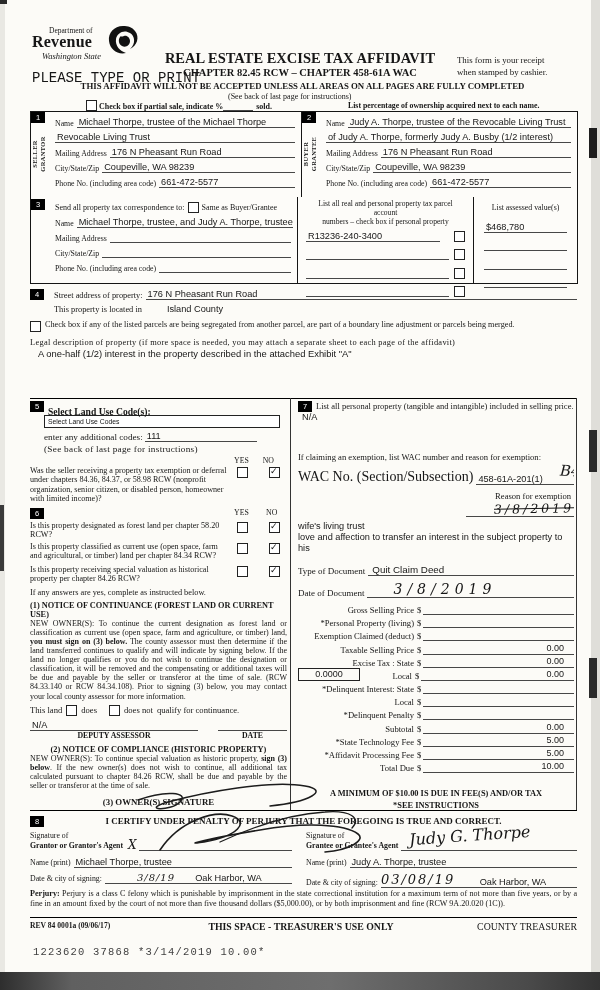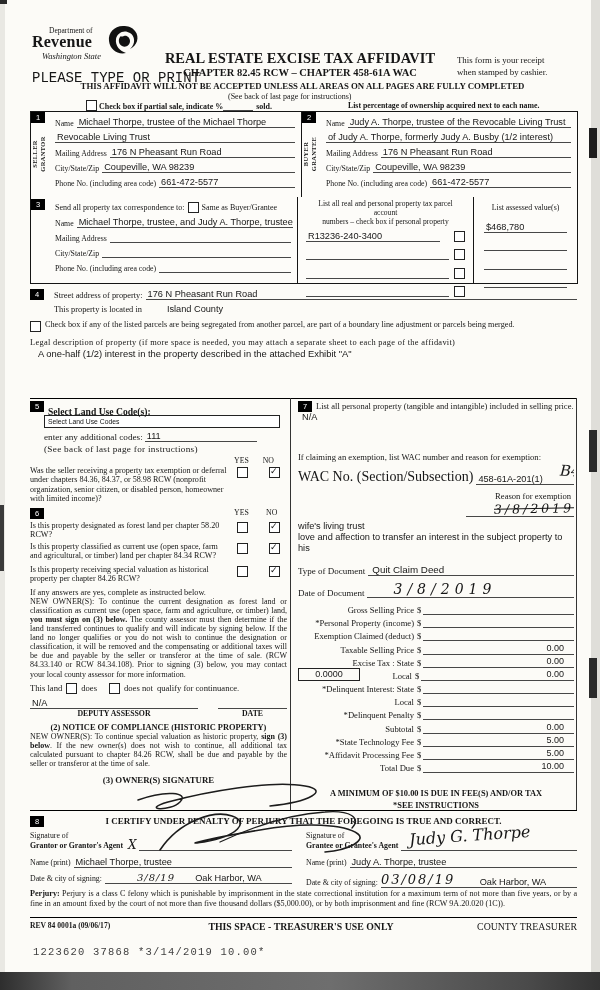--- a/index.html
+++ b/index.html
@@ -302,20 +302,21 @@
         </span>
     </div>
     <div class="qrow" style="margin-top:4px;">
       <span class="qt">Is this property receiving special valuation as historical property per chapter 84.26 RCW?</span>
       <span class="qb">
           <span class="cb"></span>
           <span class="cb checked"></span>
         </span>
     </div>
     <div style="margin-top:4px;font-size:8.3px;">If any answers are yes, complete as instructed below.</div>
+    <div class="b" style="margin-top:4px;font-size:8.3px;">(1)  NOTICE OF CONTINUANCE  (FOREST LAND OR CURRENT USE)</div>
     <div class="para"><span>NEW OWNER(S): To continue the current designation as forest land or classification as current use (open space, farm and agriculture, or timber) land, </span><span class="b">you must sign on (3) below.</span><span> The county assessor must then determine if the land transferred continues to qualify and will indicate by signing below. If the land no longer qualifies or you do not wish to continue the designation or classification, it will be removed and the compensating or additional taxes will be due and payable by the seller or transferor at the time of sale. (RCW 84.33.140 or RCW 84.34.108). Prior to signing (3) below, you may contact your local county assessor for more information.</span></div>
     <div style="margin-top:4px;display:flex;align-items:center;gap:4px;font-size:8.6px;">
       <span>This land</span>
       <span class="cb"></span>
       <span>does</span>
       <span class="cb" style="margin-left:8px;"></span>
       <span>does not</span>
       <span>qualify for continuance.</span>
     </div>
     <div style="margin-top:3px;display:flex;align-items:flex-end;">
@@ -373,21 +374,21 @@
           <span class="hand" style="font-size:14px;letter-spacing:5px;padding-left:26px;">3/8/2019</span>
         </span>
     </div>
     <div style="margin-top:4px;">
       <div class="fee-row">
           <span class="fee-label">Gross Selling Price</span>
           <span class="fee-cur">$</span>
           <span class="fee-line"><span class="fee-val"></span></span>
         </div>
       <div class="fee-row">
-          <span class="fee-label">*Personal Property (income)</span>
+          <span class="fee-label">*Personal Property (living)</span>
           <span class="fee-cur">$</span>
           <span class="fee-line"><span class="fee-val"></span></span>
         </div>
       <div class="fee-row">
           <span class="fee-label">Exemption Claimed (deduct)</span>
           <span class="fee-cur">$</span>
           <span class="fee-line"><span class="fee-val"></span></span>
         </div>
       <div class="fee-row">
           <span class="fee-label">Taxable Selling Price</span>

